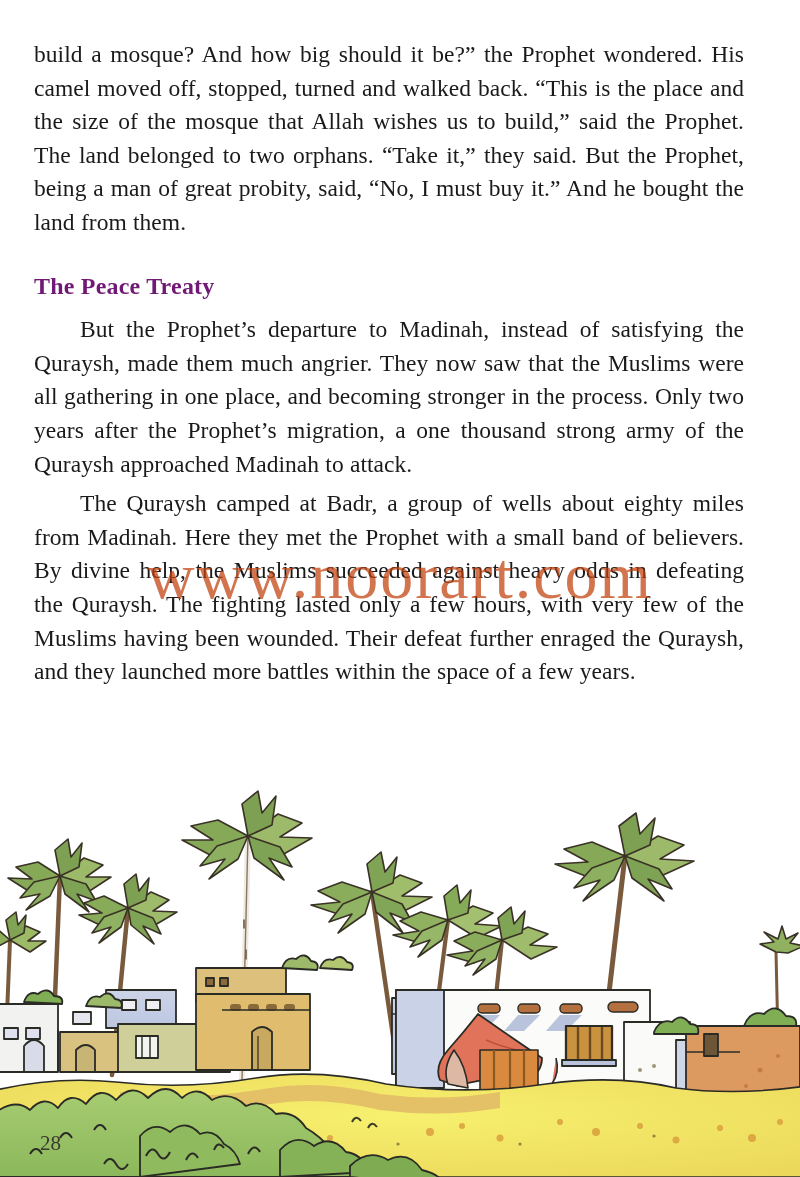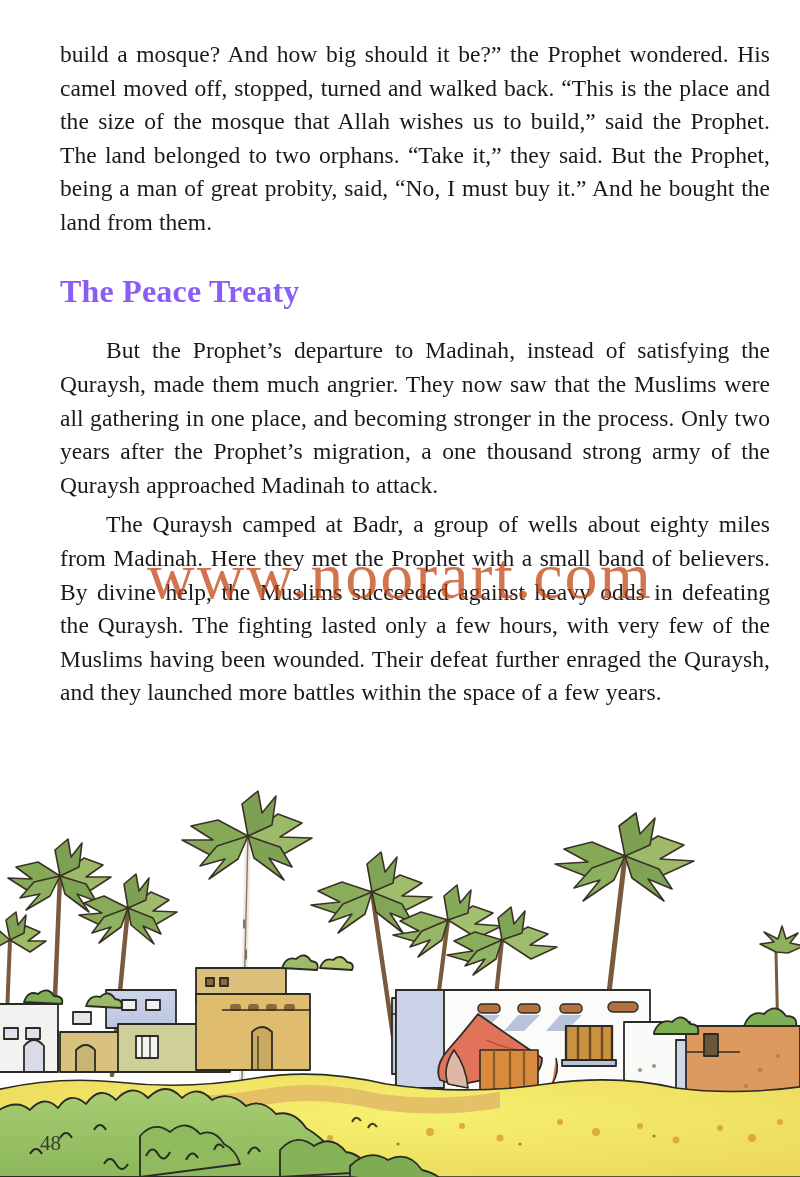--- a/index.html
+++ b/index.html
@@ -15,44 +15,44 @@
     position: relative;
     width: 800px;
     height: 1177px;
     background: #ffffff;
     overflow: hidden;
   }
 
   
   .text-column {
     position: absolute;
-    left: 60px;
+    left: 34px;
     top: 38px;
     width: 710px;
   }
   .para {
     font-size: 23.5px;
     line-height: 33.6px;
     color: #1a1a1a;
     text-align: justify;
     margin: 0 0 0 0;
     letter-spacing: 0.05px;
     word-spacing: 0.3px;
   }
   .para.indent {
     text-indent: 46px;
   }
   .para + .para {
     margin-top: 6px;
   }
   .section-heading {
-    font-size: 32px;
+    font-size: 24px;
     font-weight: bold;
-    color: #8b5cf6;
-    margin: 33px 0 25px 0;
+    color: #701a75;
+    margin: 33px 0 13px 0;
     letter-spacing: 0.2px;
     line-height: 1.15;
   }
 
   
   .watermark {
     position: absolute;
     left: 0;
     top: 545px;
     width: 800px;
@@ -435,15 +435,15 @@
 
           <g fill="none" stroke="#3a3a2a" stroke-width="2">
             <path d="M352 382 q4 -8 9 -1"></path>
             <path d="M368 388 q4 -8 9 -1"></path>
           </g>
         </g>
       </g>
     </svg>
   </div>
 
-  <div class="page-number">48</div>
+  <div class="page-number">28</div>
 
 </div>
 
 </body></html>

